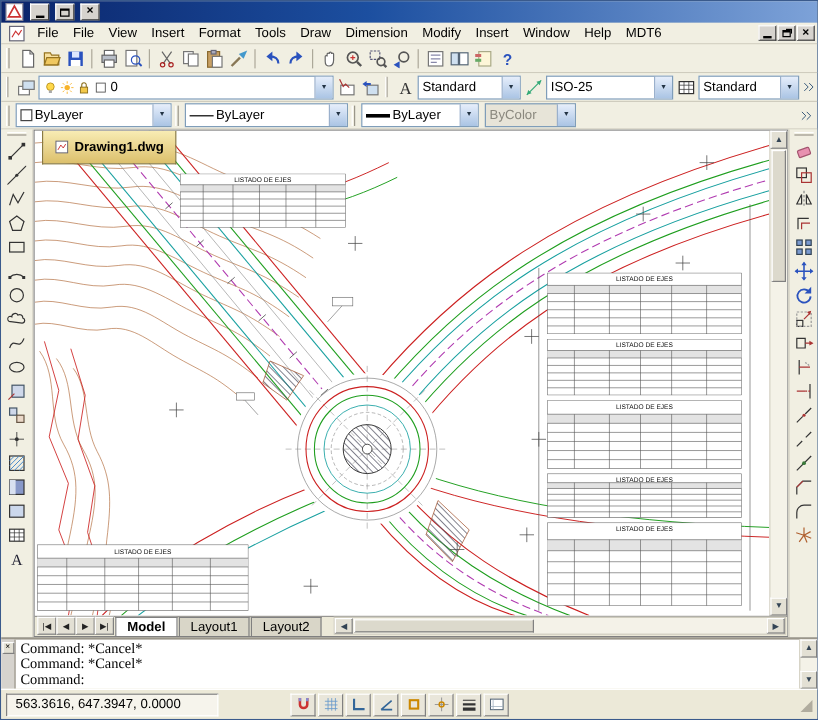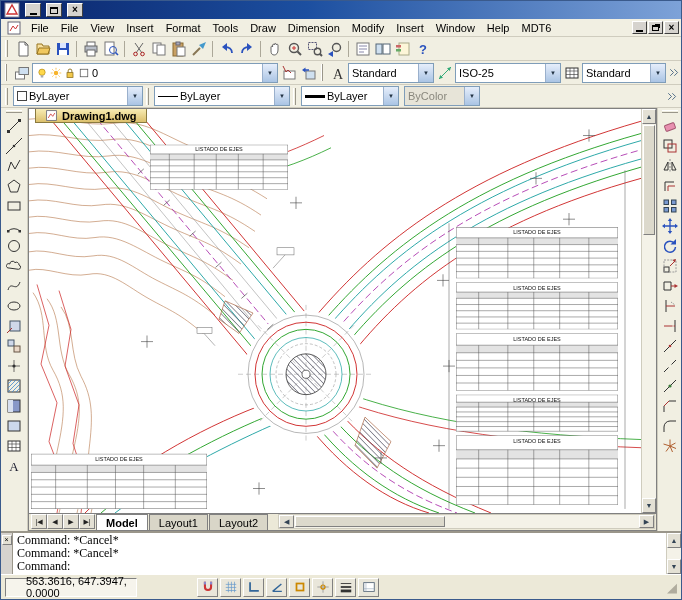--- a/index.html
+++ b/index.html
@@ -44,21 +44,21 @@
   .vtb{display:flex;flex-direction:column;align-items:center;padding-top:2px;gap:2px;background:#f1efe2}
   .vtb.left{width:27px;border-right:1px solid #cfccbe}
   .vtb.right{width:24px;border-left:1px solid #cfccbe}
   .vgrip{width:16px;height:3px;border-top:1px solid #fff;border-bottom:1px solid #9a968a;margin-bottom:2px}
   .vtb .tbtn{width:19px;height:18px}
 
   .docarea{flex:1;display:flex;flex-direction:column;min-width:0;border:1px solid #808080;background:#fff}
   .canvas-wrap{flex:1;display:flex;min-height:0}
   .canvas{flex:1;position:relative;overflow:hidden;background:#fff}
   .canvas svg.drawing{position:absolute;left:0;top:0;width:100%;height:100%}
-  .doc-tab{position:absolute;top:0;left:6px;z-index:5;height:14px;display:flex;align-items:center;gap:4px;padding:0 9px;background:linear-gradient(#f8ecb4,#dcc06c);border:1px solid #8a7a40;border-top:none;font-weight:bold}
+  .doc-tab{position:absolute;top:0;left:6px;z-index:5;height:28px;display:flex;align-items:center;gap:4px;padding:0 9px;background:linear-gradient(#f8ecb4,#dcc06c);border:1px solid #8a7a40;border-top:none;font-weight:bold}
   .doc-tab svg{width:13px;height:13px}
 
   .vscroll{width:15px;background:#f4f2e8;border-left:1px solid #cfccbe;display:flex;flex-direction:column;align-items:stretch}
   .sbtn{height:15px;background:#e3e0d4;border:1px solid;border-color:#fff #808080 #808080 #fff;font-size:7px;color:#345;display:flex;align-items:center;justify-content:center}
   .vthumb{height:110px;margin:1px;background:#dcd9cc;border:1px solid;border-color:#fff #808080 #808080 #fff}
   .vscroll .filler{flex:1}
 
   .layout-row{height:17px;flex:0 0 17px;display:flex;background:#ece9d8;border-top:1px solid #808080;padding-left:2px}
   .navbtn{width:16px;height:15px;background:#e3e0d4;border:1px solid;border-color:#fff #808080 #808080 #fff;font-size:7px;display:flex;align-items:center;justify-content:center;color:#222;margin-bottom:0}
   .ltab{height:16px;padding:1px 9px;border:1px solid #808080;border-bottom:none;background:#d9d6c8;display:flex;align-items:center;margin-left:1px}
@@ -71,21 +71,21 @@
   
   .cmd{height:43px;flex:0 0 43px;display:flex;border-top:2px solid #9a968a;background:#fff}
   .cmd-gutter{width:12px;background:#d6d3ce;border-right:1px solid #9a968a;display:flex;justify-content:center;padding-top:2px}
   .cmd-close{width:10px;height:10px;background:#e3e0d4;border:1px solid;border-color:#fff #808080 #808080 #fff;font-size:7px;line-height:8px;text-align:center}
   .cmd-text{flex:1;font-family:Liberation Serif, serif;font-size:12px;line-height:13px;padding:1px 4px;overflow:hidden}
   .cmd-scroll{width:15px;border-left:1px solid #cfccbe;background:#f4f2e8;display:flex;flex-direction:column}
   .cmd-scroll .filler{flex:1}
 
   
   .statusbar{height:25px;flex:0 0 25px;display:flex;align-items:center;padding:2px 4px;gap:2px;background:#ece9d8;border-top:1px solid #fff}
-  .coords{width:132px;height:19px;border:1px solid;border-color:#808080 #fff #fff #808080;background:#f6f4ec;display:flex;align-items:center;padding-left:20px;font-size:11px}
+  .coords{width:177px;height:19px;border:1px solid;border-color:#808080 #fff #fff #808080;background:#f6f4ec;display:flex;align-items:center;padding-left:7px;font-size:11px}
   .st-toggles{display:flex;gap:2px;margin-left:58px}
   .stbtn{width:21px;height:19px;background:#e9e6da;border:1px solid;border-color:#fff #808080 #808080 #fff;display:flex;align-items:center;justify-content:center}
   .stbtn svg{width:14px;height:14px}
   .grip-resize{margin-left:auto;color:#b0ac9e;font-size:13px;line-height:13px}
 
   .ttitle{font-family:"Liberation Sans",sans-serif;font-size:5.5px;fill:#111;text-anchor:middle}
 </style>
 </head>
 <body>
 

